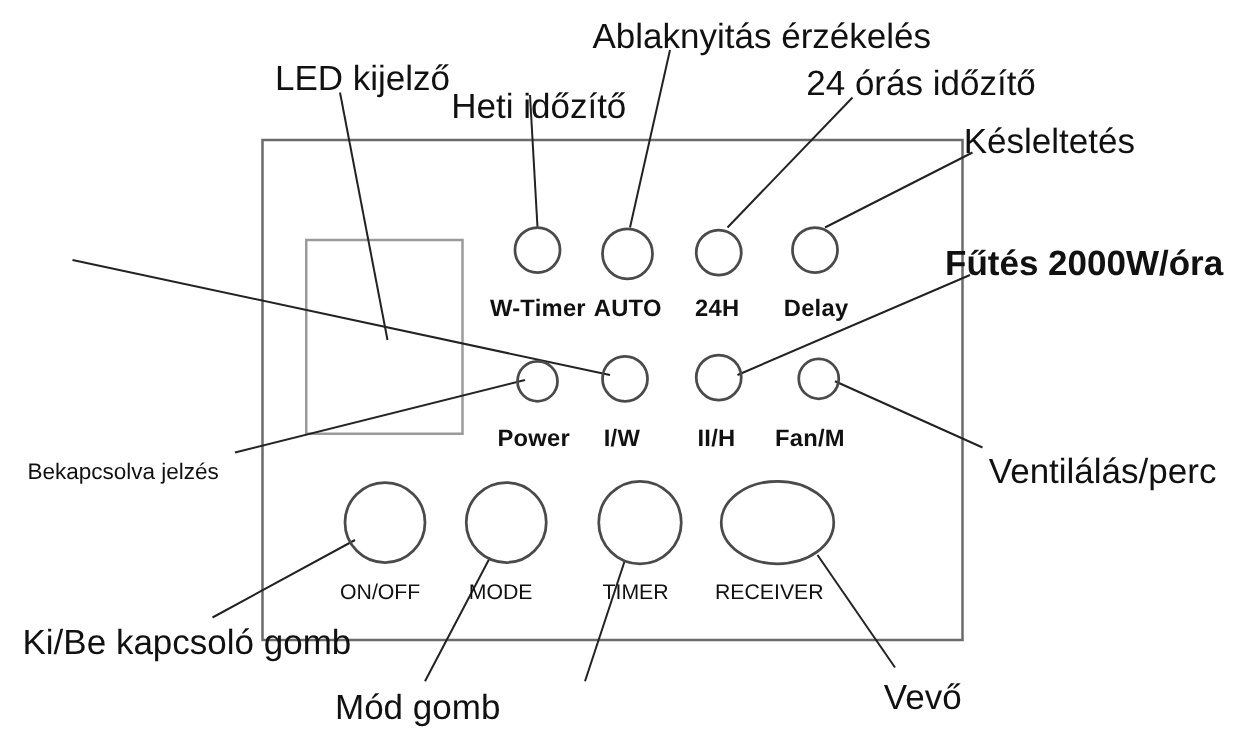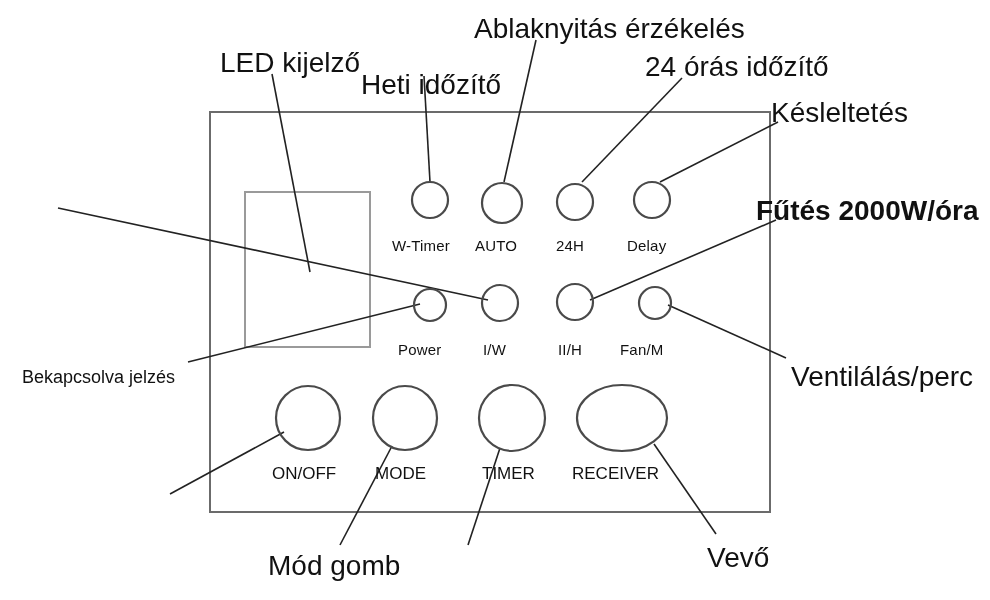--- a/index.html
+++ b/index.html
@@ -28,22 +28,22 @@
   .anno {
     position: absolute;
     white-space: nowrap;
     font-size: 28px;
     line-height: 1.1;
     color: #111111;
   }
   .panel-label {
     position: absolute;
     white-space: nowrap;
-    font-size: 15px;
-    font-weight: normal;
+    font-size: 19px;
+    font-weight: bold;
     color: #111111;
     letter-spacing: 0.2px;
   }
   .btn-label {
     position: absolute;
     white-space: nowrap;
     font-size: 17px;
     font-weight: normal;
     color: #111111;
   }
@@ -110,16 +110,17 @@
   <div class="btn-label" style="left:572px; top:464px;">RECEIVER</div>
 
   <div class="anno" style="left:474px; top:14px;">Ablaknyitás érzékelés</div>
   <div class="anno" style="left:220px; top:48px;">LED kijelző</div>
   <div class="anno" style="left:361px; top:50px;margin-top:20px;">Heti időzítő</div>
   <div class="anno" style="left:645px; top:52px;">24 órás időzítő</div>
   <div class="anno" style="left:771px; top:98px;">Késleltetés</div>
   <div class="anno" style="left:756px; top:196px;font-weight:bold;">Fűtés 2000W/óra</div>
   <div class="anno" style="left:22px; top:368px; font-size:18px;">Bekapcsolva jelzés</div>
   <div class="anno" style="left:791px; top:362px;">Ventilálás/perc</div>
+  <div class="anno" style="left:18px; top:499px;">Ki/Be kapcsoló gomb</div>
   <div class="anno" style="left:268px; top:551px;">Mód gomb</div>
   <div class="anno" style="left:707px; top:543px;">Vevő</div>
 
 </div>
 
 </body></html>

